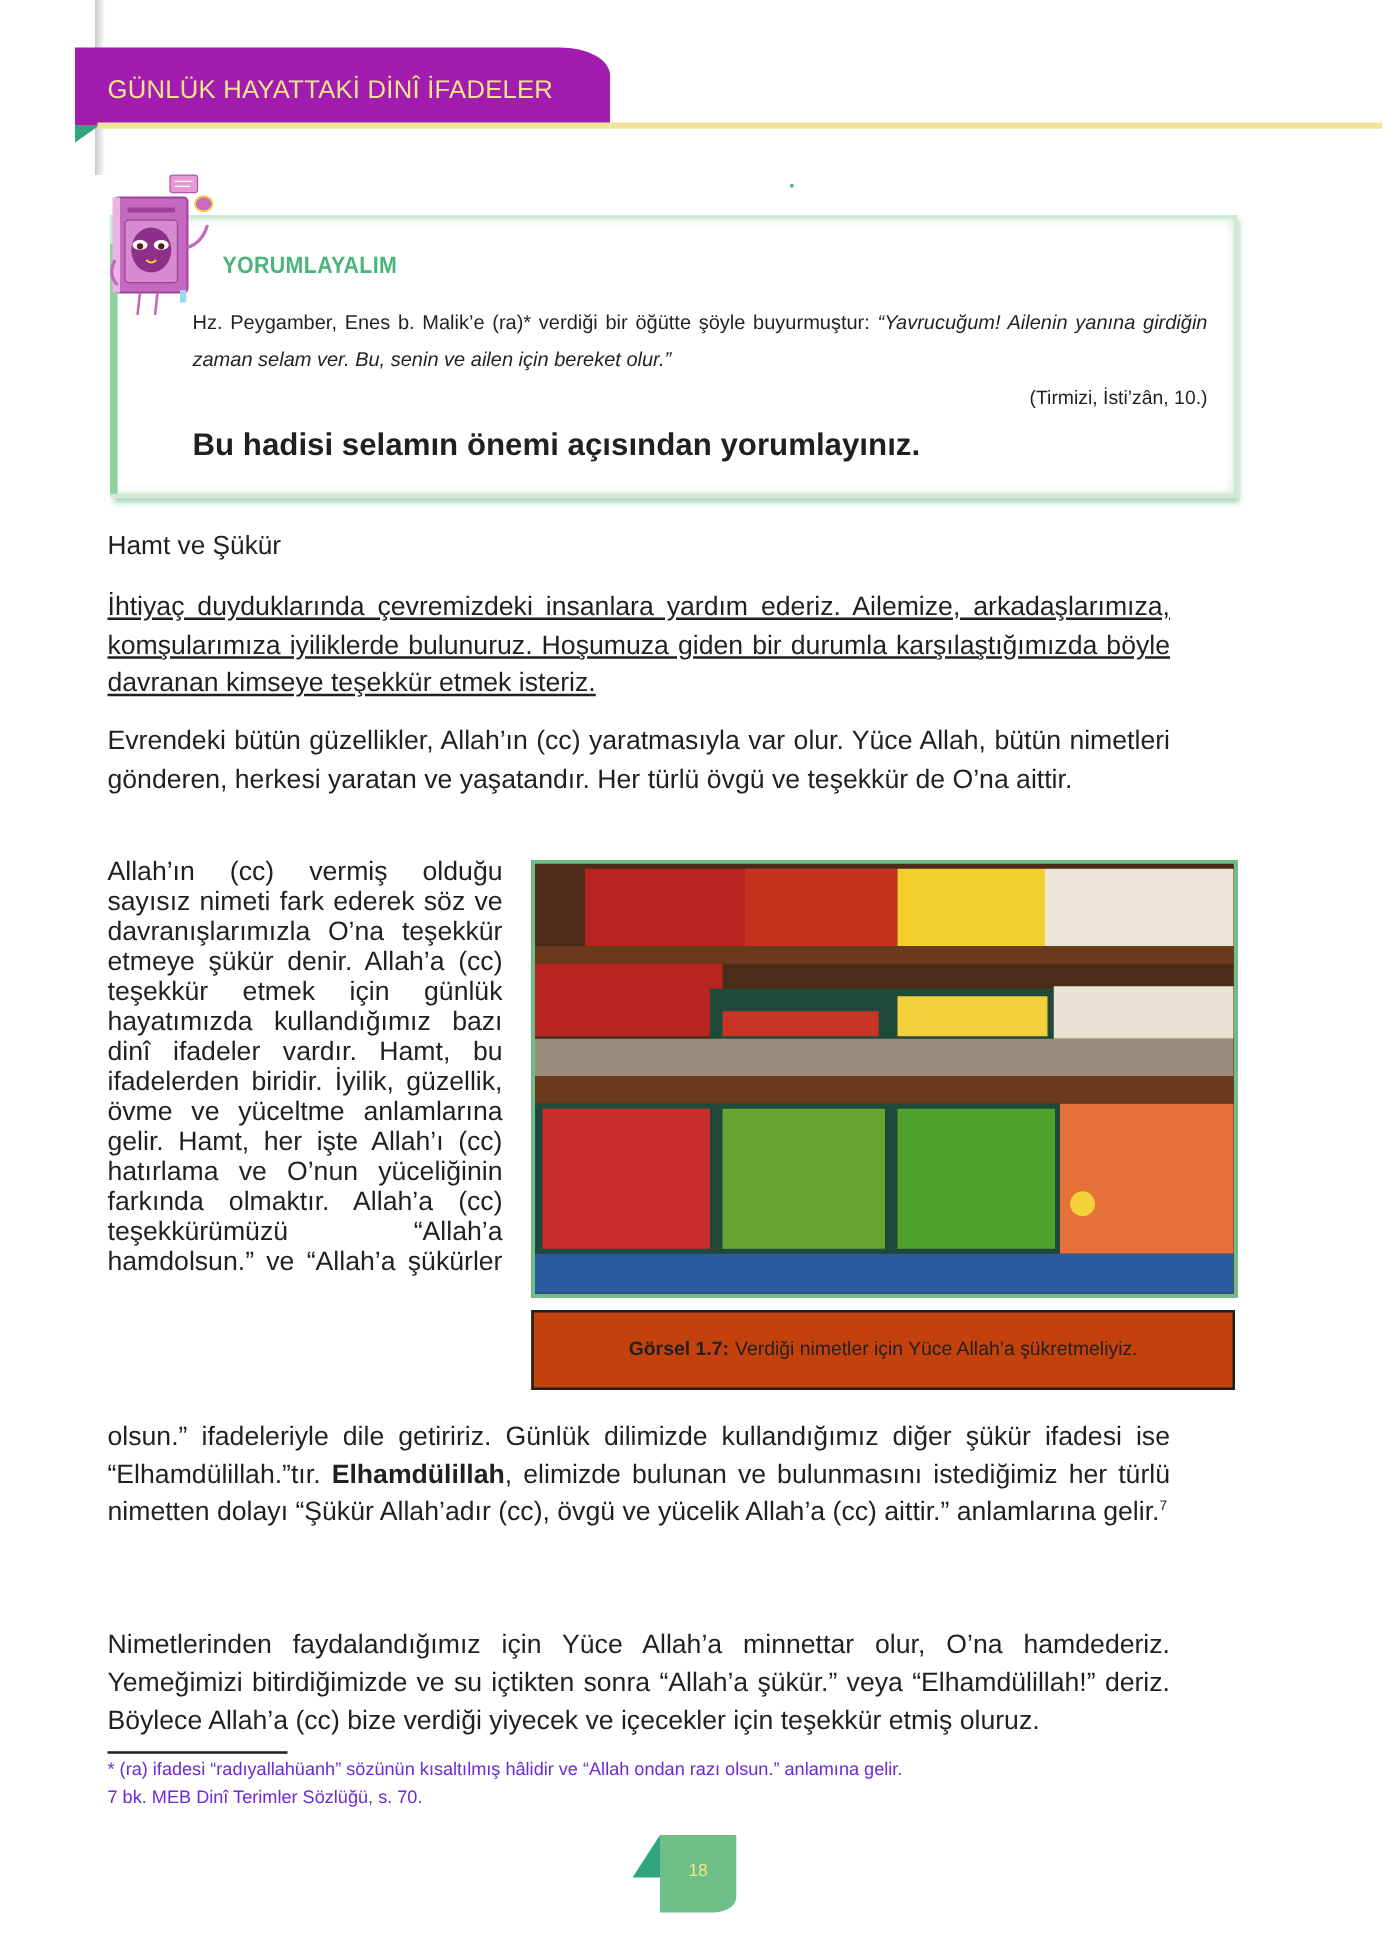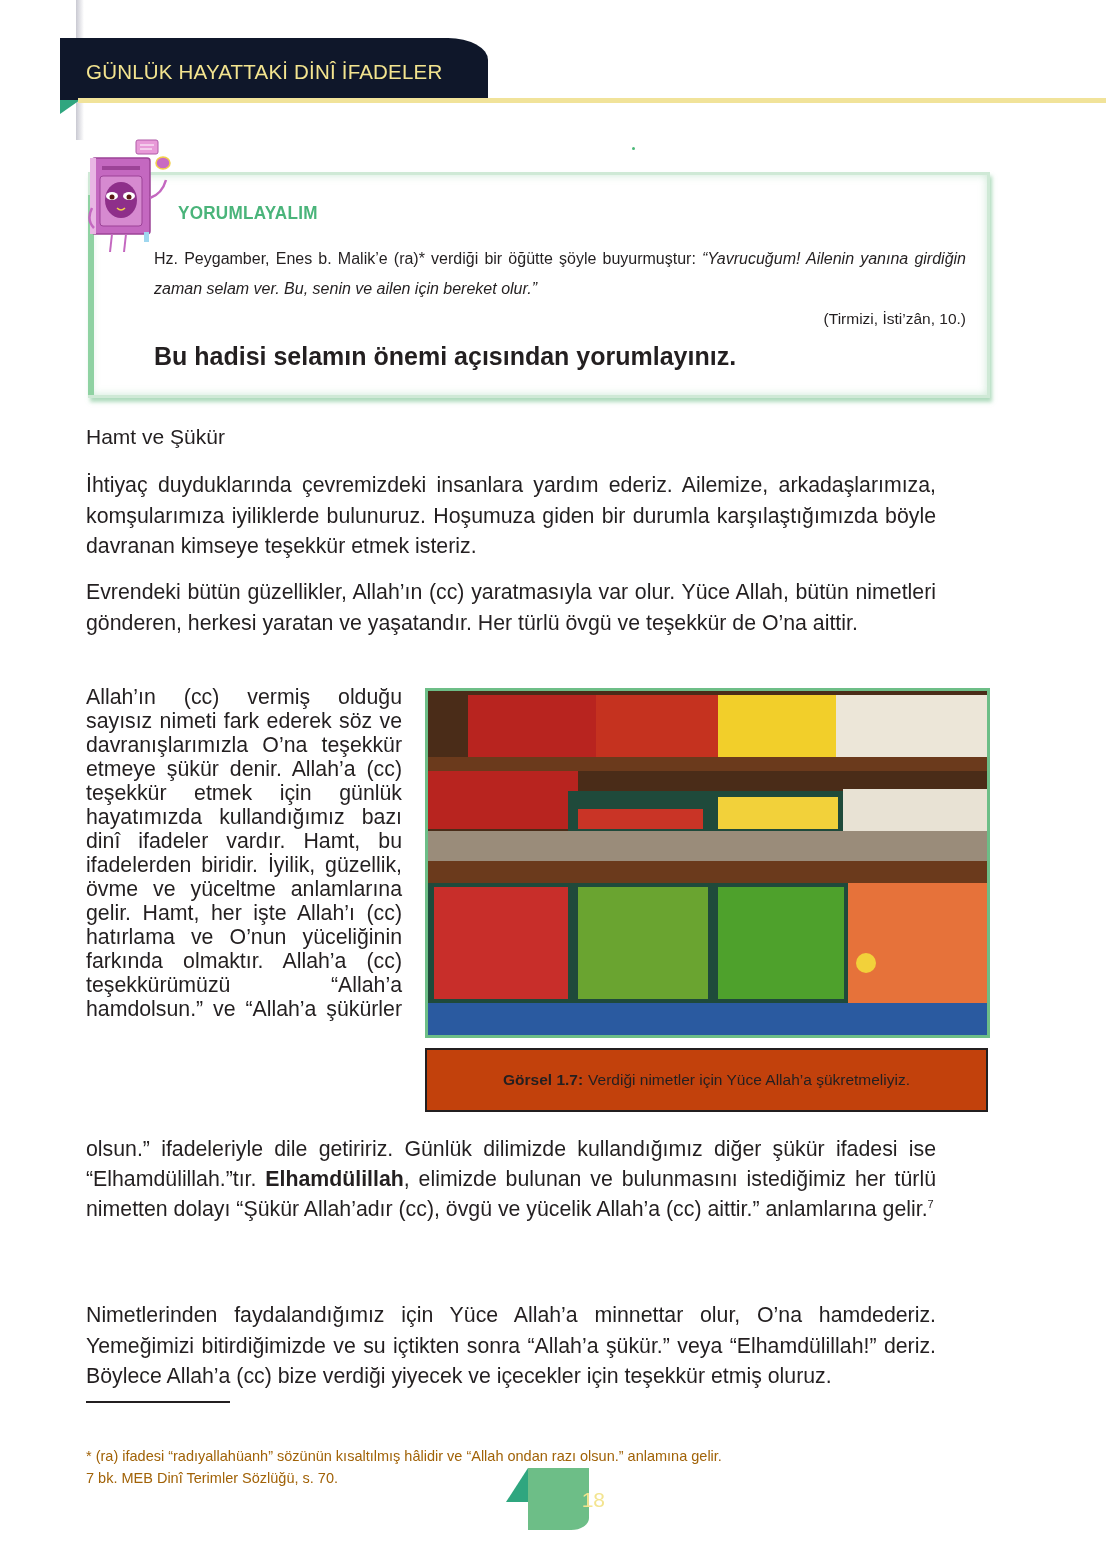--- a/index.html
+++ b/index.html
@@ -5,21 +5,21 @@
   * { box-sizing: border-box; margin: 0; padding: 0; }
   html, body { width: 1106px; height: 1560px; background: #ffffff; overflow: hidden; }
   body { position: relative; font-family: "Liberation Sans", sans-serif; color: #231f20; }
 
   
   .page-edge { position: absolute; left: 76px; top: 0; width: 8px; height: 140px;
     background: linear-gradient(to right, #c9c9d2, #ffffff); }
 
   
   .ribbon { position: absolute; left: 60px; top: 38px; width: 428px; height: 62px;
-    background: #0f172a; border-top-right-radius: 40px 22px; }
+    background: #a21caf; border-top-right-radius: 40px 22px; }
   .ribbon-title { position: absolute; left: 26px; top: 22px; font-size: 20.5px;
     color: #f3e48f; letter-spacing: 0.2px; white-space: nowrap; }
   .ribbon-fold { position: absolute; left: 60px; top: 100px; width: 0; height: 0;
     border-top: 0 solid transparent; border-left: 20px solid #2fa67f;
     border-bottom: 14px solid transparent; }
   .header-rule { position: absolute; left: 78px; top: 98px; width: 1028px; height: 5px;
     background: #f1e39a; }
 
   .tiny-dot { position: absolute; left: 632px; top: 147px; width: 3px; height: 3px;
     background: #4cb878; border-radius: 50%; }
@@ -36,49 +36,49 @@
   .box-text { position: absolute; left: 154px; top: 244px; width: 812px; font-size: 16px;
     line-height: 30px; text-align: justify; color: #231f20; }
   .box-text .ital { font-style: italic; }
   .box-source { position: absolute; right: 140px; top: 310px; font-size: 15.5px; color: #231f20; }
   .box-question { position: absolute; left: 154px; top: 342px; font-size: 25px; font-weight: bold; }
 
   
   .section-title { position: absolute; left: 86px; top: 425px; font-size: 21px; font-weight: normal; }
   .para { position: absolute; left: 86px; width: 850px; font-size: 21.3px; line-height: 30.5px;
     text-align: justify; text-align-last: left; color: #231f20; }
-  .p1 { top: 470px; }
+  .p1 { top: 470px; text-decoration: underline; }
   .p2 { top: 577px; }
   .p3-left { position: absolute; left: 86px; top: 685px; width: 316px; font-size: 21.3px;
     line-height: 24px; text-align: justify; text-align-last: justify; }
   .p3-rest { position: absolute; left: 86px; top: 1134px; width: 850px; font-size: 21.3px;
     line-height: 30px; text-align: justify; text-align-last: left; }
   .p4 { top: 1270px; margin-top: 30px; }
   .sup { font-size: 11px; vertical-align: super; line-height: 0; }
 
   
   .photo { position: absolute; left: 425px; top: 688px; width: 565px; height: 350px;
     border: 3px solid #6dbe87; background: #5b3a22; overflow: hidden; }
   .caption-box { position: absolute; left: 425px; top: 1048px; width: 563px; height: 64px;
     border: 2px solid #231f20; background: #c2410c; display: flex; align-items: center; justify-content: center;
     font-size: 15.5px; color: #231f20; }
   .caption-box b { font-weight: bold; margin-right: 5px; }
 
   
   .fn-rule { position: absolute; left: 86px; top: 1401px; width: 144px; height: 2px; background: #231f20; }
-  .footnote { position: absolute; left: 86px; font-size: 14.5px; color: #a16207; white-space: nowrap; margin-top: 40px; }
+  .footnote { position: absolute; left: 86px; font-size: 14.5px; color: #6d28d9; white-space: nowrap; }
   .fn1 { top: 1408px; }
   .fn2 { top: 1430px; }
 
   
   .pn-fold { position: absolute; left: 506px; top: 1468px; width: 0; height: 0;
     border-left: 22px solid transparent; border-bottom: 34px solid #2fa67f; }
   .pn-tab { position: absolute; left: 528px; top: 1468px; width: 61px; height: 62px; background: #6dbe87;
     border-bottom-right-radius: 18px 12px; }
-  .pn-text { position: absolute; left: 16px; top: 20px; width: 61px; text-align: right; font-size: 21px; color: #f3e48f; }
+  .pn-text { position: absolute; left: 0; top: 20px; width: 61px; text-align: center; font-size: 14px; color: #f3e48f; }
 </style>
 </head>
 <body>
 
 <div class="page-edge"></div>
 
 <div class="ribbon">
   <span class="ribbon-title">GÜNLÜK HAYATTAKİ DİNÎ İFADELER</span>
 </div>
 <div class="ribbon-fold"></div>

